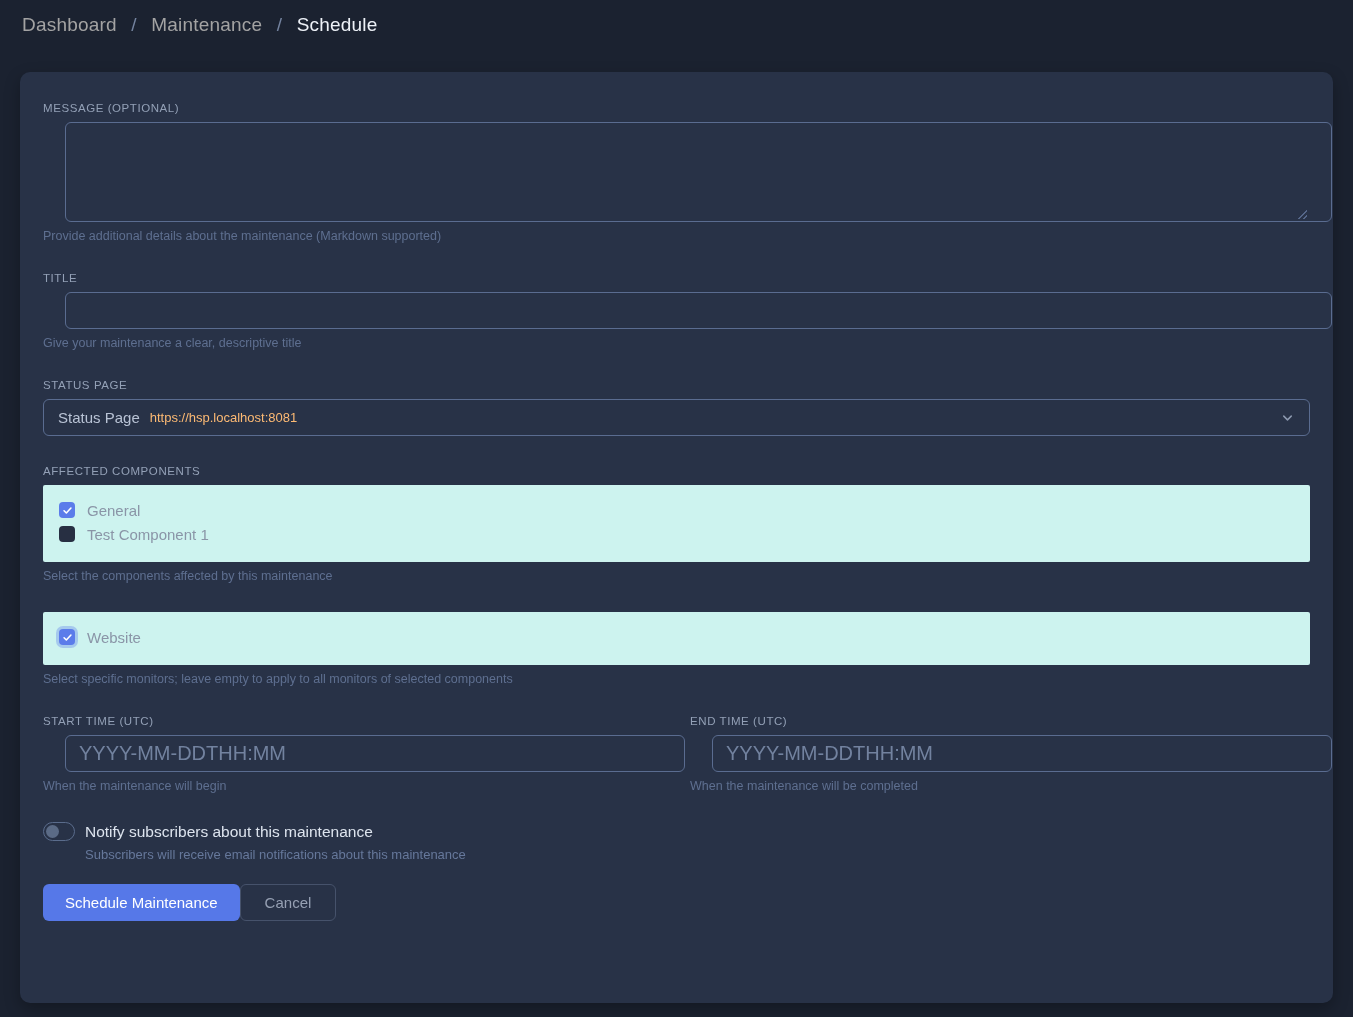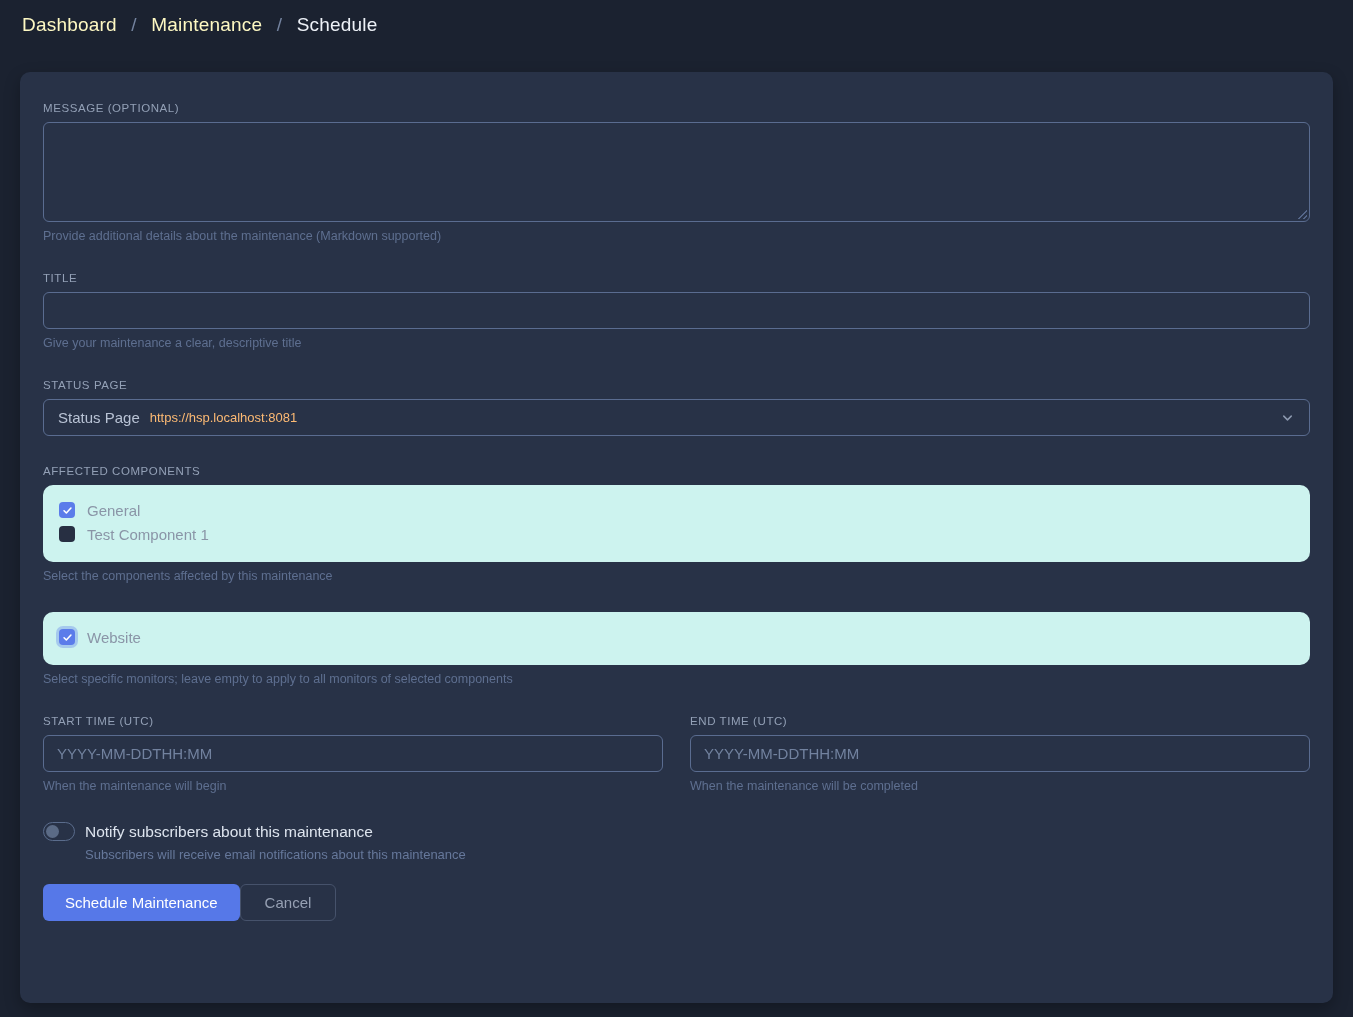--- a/index.html
+++ b/index.html
@@ -7,21 +7,21 @@
     width: 1353px; height: 1017px; overflow: hidden;
     background: #1b2230;
     font-family: "Liberation Sans", sans-serif;
   }
   
   .topbar {
     height: 50px; display: flex; align-items: center; padding: 0 22px;
     background: #1b2230;
   }
   .breadcrumb { font-size: 19px; letter-spacing: .2px; }
-  .crumb-link { color: #fef9c3; cursor: pointer; }
+  .crumb-link { color: #a3a3a3; cursor: pointer; }
   .crumb-sep  { color: #74839f; margin: 0 9px; }
   .crumb-current { color: #eef2f8; font-weight: 400; }
 
   
   .card {
     margin: 22px 20px 0 20px;
     height: 931px;
     background: #283247;
     border-radius: 10px;
     padding: 30px 23px;
@@ -43,24 +43,25 @@
     font-size: 12.5px;
     color: #5e6f90;
   }
 
   .text-input {
     width: 100%; height: 37px;
     background: transparent;
     border: 1px solid #5a6c90;
     border-radius: 6px;
     color: #dbe2ee;
-    font-size: 15px;
+    font-size: 20px;
     padding: 0 13px;
     font-family: "Liberation Sans", sans-serif;
     outline: none;
+    margin-left: 22px;
   }
   .text-input::placeholder { color: #72829f; opacity: 1; }
 
   .textarea-wrap { position: relative; }
   textarea.text-input {
     height: 100px; padding: 10px 13px; resize: none; display: block;
   }
   .resize-grip {
     position: absolute; right: 3px; bottom: 3px; width: 12px; height: 12px;
     pointer-events: none;
@@ -81,21 +82,21 @@
   .select-name { color: #b9c3d5; font-size: 15px; }
   .select-url  { color: #fdba74; font-size: 13px; margin-left: 10px; }
   .select-chevron {
     position: absolute; right: 14px; top: 50%; transform: translateY(-50%);
     display: flex; color: #8b98ae;
   }
 
   
   .check-panel {
     background: #cdf3ef;
-    border-radius: 10px;
+    border-radius: 2px;
     padding: 13px 16px 16px 16px;
   }
   .check-row { display: flex; align-items: center; height: 24px; cursor: pointer; }
   .checkbox {
     width: 16px; height: 16px; border-radius: 4px; flex: 0 0 16px;
     display: flex; align-items: center; justify-content: center;
   }
   .checkbox.checked { background: #5b7cea; }
   .checkbox.unchecked { background: #272f42; }
   .checkbox.ringed { box-shadow: 0 0 0 3px rgba(91,124,234,.35); }

